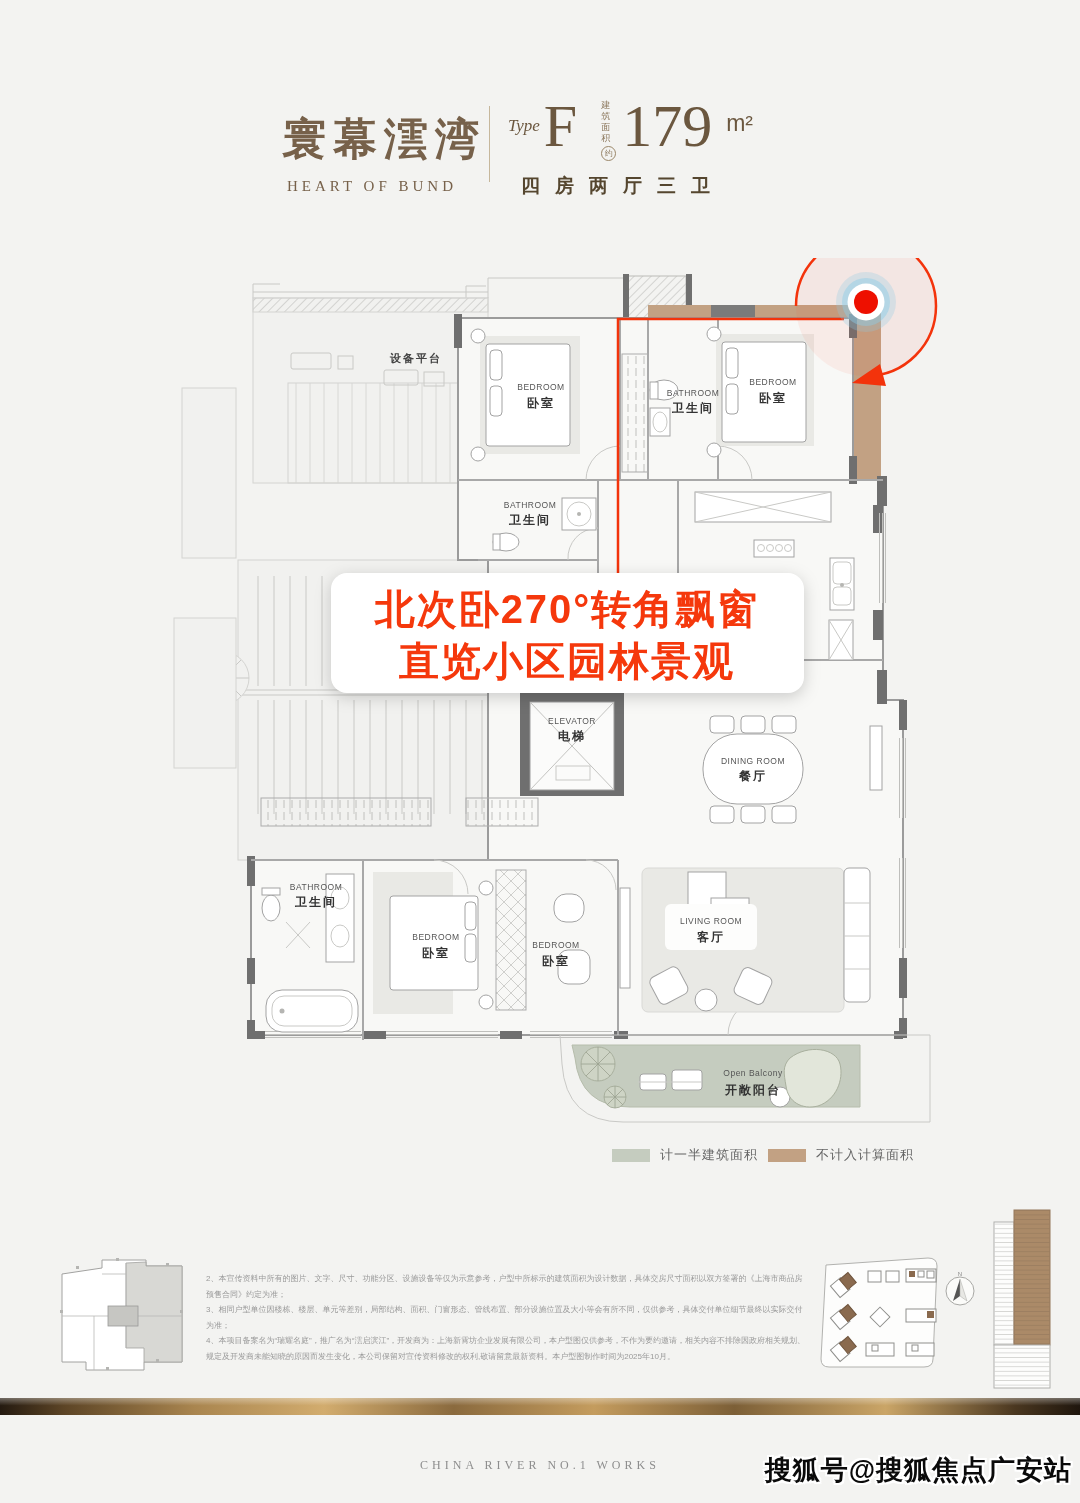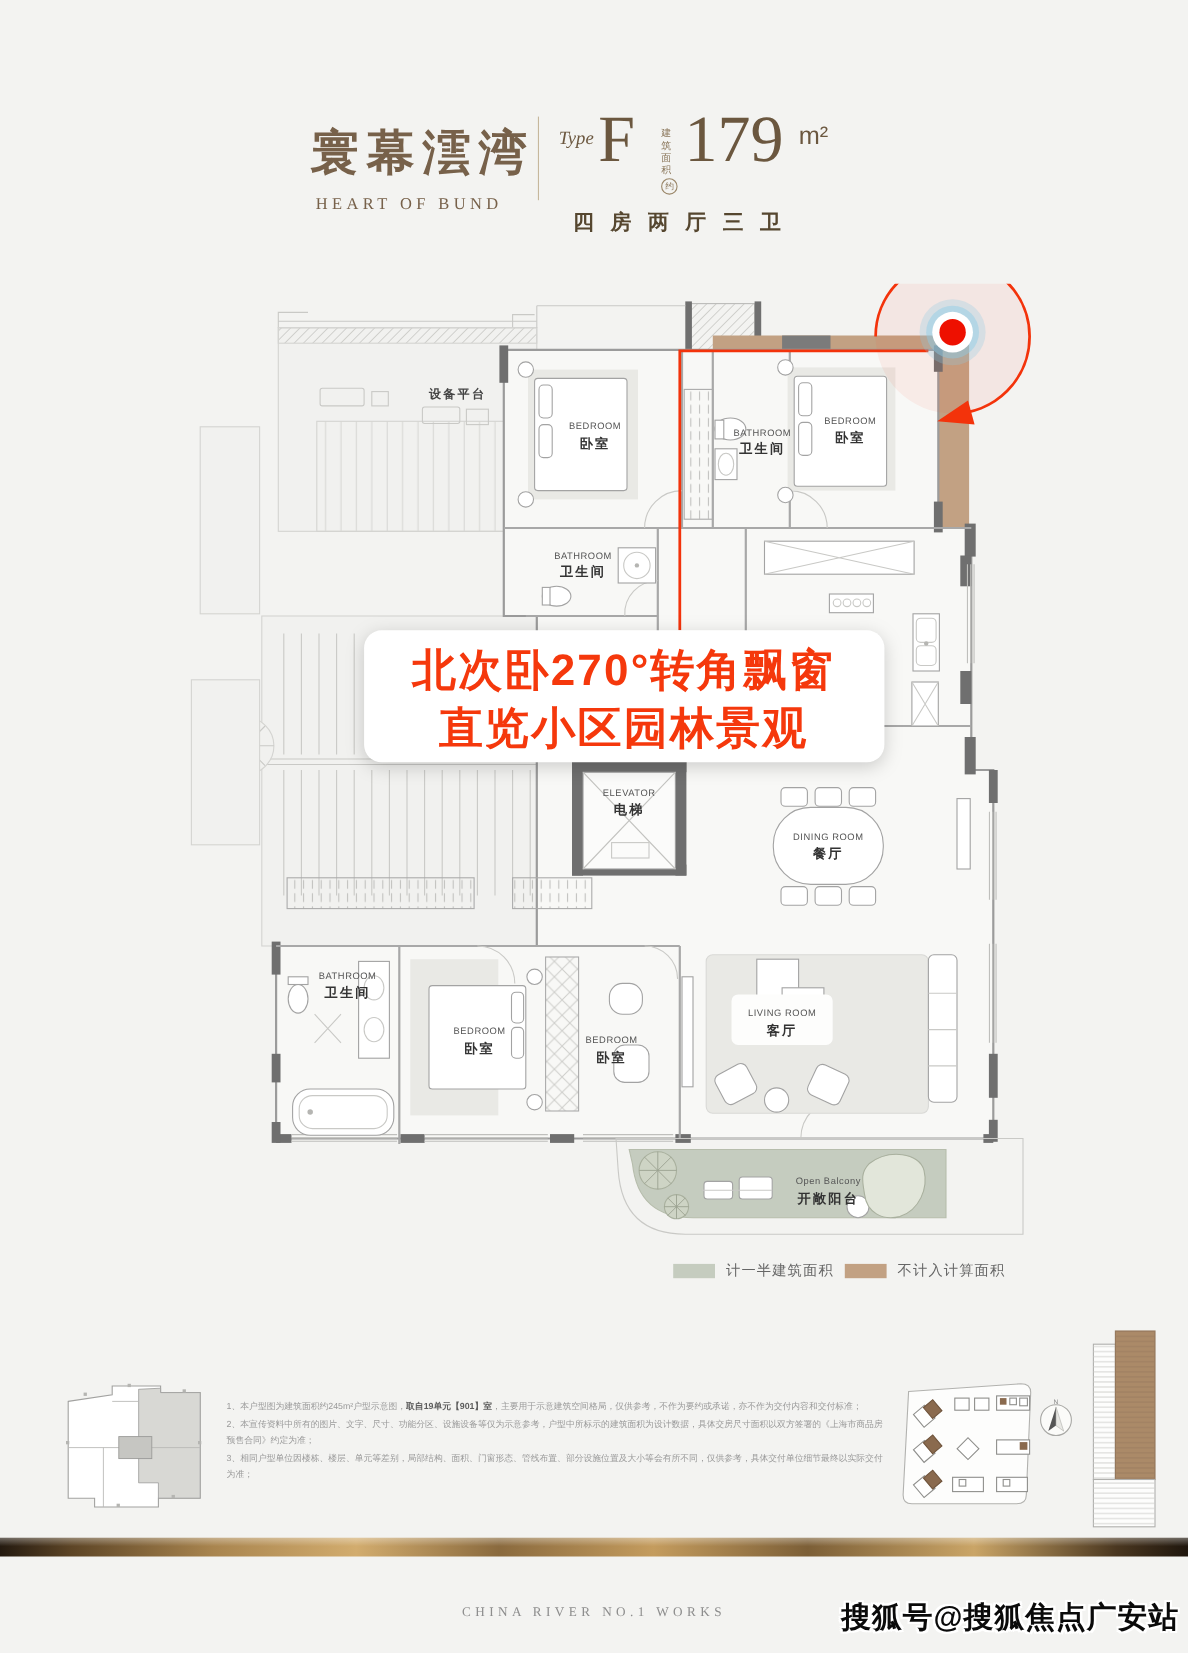--- a/index.html
+++ b/index.html
@@ -9,21 +9,21 @@
   
   .logo-block{position:absolute;left:282px;top:98px;width:180px;text-align:center;color:#77614a;margin-top:12px;}
   .logo-cn{font-family:"Liberation Serif",serif;font-size:44px;font-weight:600;letter-spacing:7px;white-space:nowrap;}
   .logo-en{font-family:"Liberation Serif",serif;font-size:15px;letter-spacing:4px;margin-top:9px;white-space:nowrap;}
   .hdr-div{position:absolute;left:489px;top:106px;width:1px;height:76px;background:#c6b79c;}
   .type-block{position:absolute;left:508px;top:96px;width:230px;}
   .type-row{display:flex;align-items:flex-start;}
   .type-prefix{font-family:"Liberation Serif",serif;font-style:italic;font-size:17px;color:#6b573f;margin-top:20px;}
   .type-letter{font-family:"Liberation Serif",serif;font-size:60px;line-height:60px;color:#6b573f;margin-left:4px;}
   .type-div{width:1px;height:42px;background:#c6b79c;margin:12px 12px 0 12px;}
-  .area-lab{display:flex;flex-direction:column;align-items:flex-start;margin-top:20px;color:#8a765a;}
+  .area-lab{display:flex;flex-direction:column;align-items:flex-start;margin-top:4px;color:#8a765a;}
   .area-lab .t{font-size:9px;line-height:11px;letter-spacing:1px;}
   .approx{display:inline-block;width:13px;height:13px;border:1px solid #9a8668;border-radius:50%;font-size:8px;line-height:13px;text-align:center;margin-top:2px;color:#8a765a;}
   .area-value{font-family:"Liberation Serif",serif;font-size:60px;line-height:60px;color:#6b573f;margin-left:6px;}
   .area-unit{font-family:Liberation Sans, sans-serif;font-size:23px;color:#6b573f;margin-top:14px;margin-left:14px;}
   .layout-desc{font-family:Liberation Serif, serif;font-size:19px;font-weight:600;color:#55462f;letter-spacing:15px;text-align:center;margin-top:12px;white-space:nowrap;}
 
   
   .wall{fill:#6f6f6f;}
   .furn{fill:#ffffff;stroke:#a3a3a3;stroke-width:1;}
   .carpet{fill:#e9e9e5;stroke:none;}
@@ -364,23 +364,23 @@
         <rect x="70" y="8" width="3" height="3"></rect>
         <rect x="120" y="13" width="3" height="3"></rect>
       <rect x="14" y="60" width="3" height="3"></rect>
         <rect x="134" y="60" width="3" height="3"></rect>
         <rect x="60" y="117" width="3" height="3"></rect>
         <rect x="110" y="109" width="3" height="3"></rect>
     </g>
   </svg>
 
   <div class="disclaimer">
-    <p><span>1、本户型图为建筑面积约245m²户型示意图，</span><span class="bold">取自19单元【901】室</span><span>，主要用于示意建筑空间格局，仅供参考，不作为要约或承诺，亦不作为交付内容和交付标准；</span></p>
     <p>2、本宣传资料中所有的图片、文字、尺寸、功能分区、设施设备等仅为示意参考，户型中所标示的建筑面积为设计数据，具体交房尺寸面积以双方签署的《上海市商品房预售合同》约定为准；</p>
     <p>3、相同户型单位因楼栋、楼层、单元等差别，局部结构、面积、门窗形态、管线布置、部分设施位置及大小等会有所不同，仅供参考，具体交付单位细节最终以实际交付为准；</p>
+    <p>4、本项目备案名为“瑞耀名庭”，推广名为“澐启滨江”，开发商为：上海新霄坊企业发展有限公司，本户型图仅供参考，不作为要约邀请，相关内容不排除因政府相关规划、规定及开发商未能知晓的原因而发生变化，本公司保留对宣传资料修改的权利,敬请留意最新资料。本户型图制作时间为2025年10月。</p>
   </div>
 
   <svg style="position:absolute;left:810px;top:1253px;" width="178" height="135" viewBox="0 0 178 135">
     <path d="M16,12 L118,5 Q127,5 127,13 L123,106 Q123,114 114,114 L19,114 Q11,114 11,106 Z" fill="#fdfdfc" stroke="#b2b2af"></path>
     <g transform="rotate(-40 34 32)">
         <rect class="bb" x="23" y="24" width="13" height="15"></rect>
         <rect x="34" y="25" width="11" height="13" fill="#8a6a4e" stroke="#6f543c"></rect>
       </g>
     <g transform="rotate(-40 34 64)">
         <rect class="bb" x="23" y="56" width="13" height="15"></rect>

